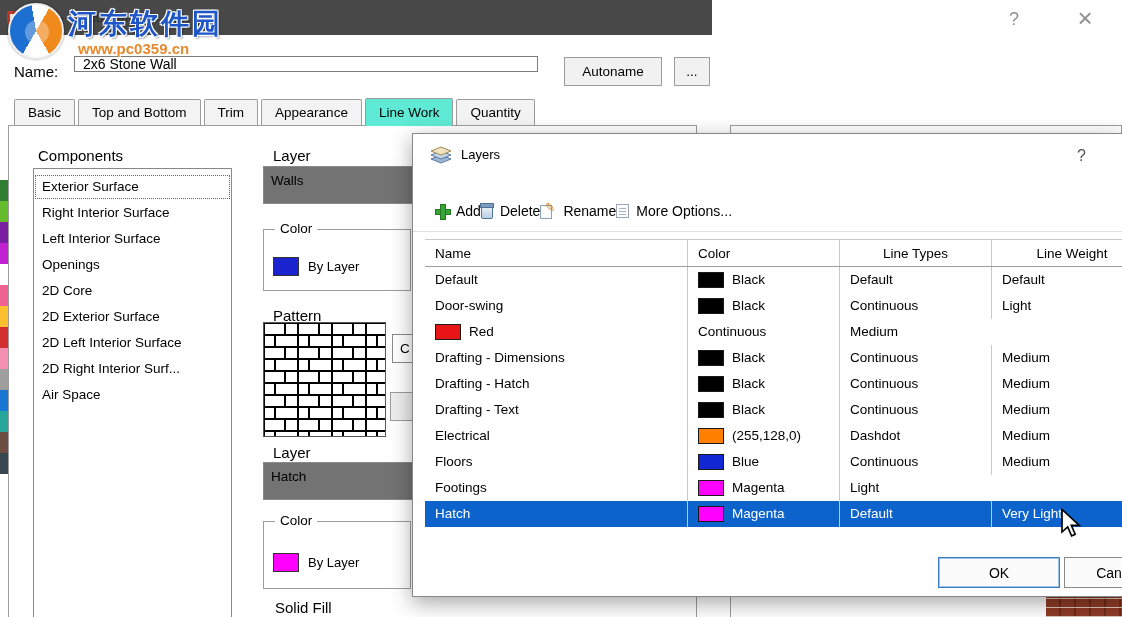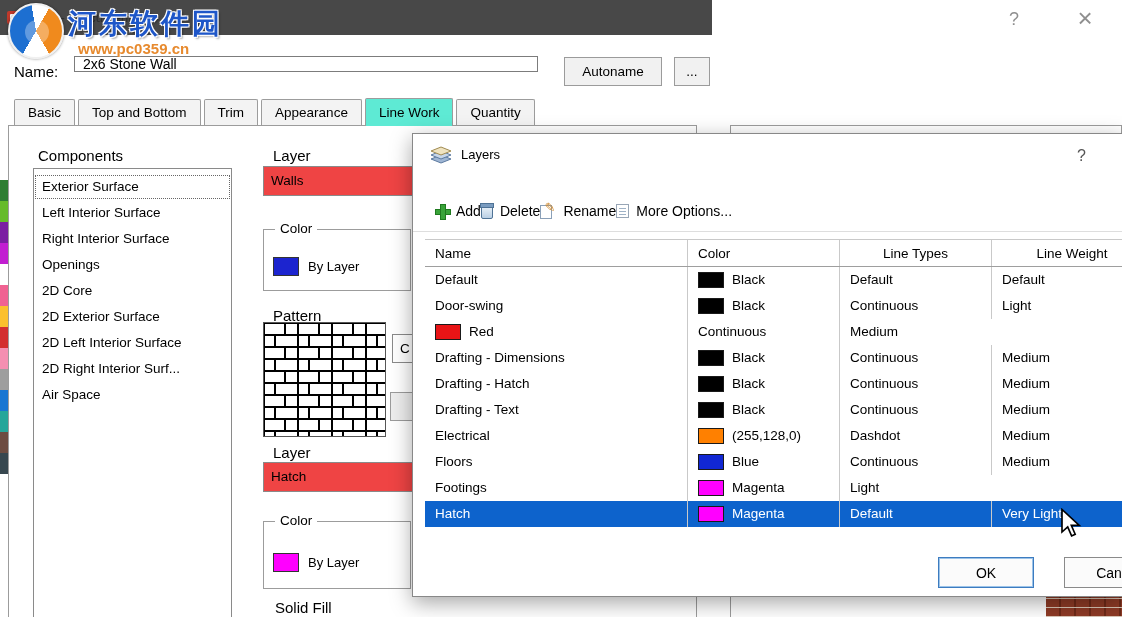--- a/index.html
+++ b/index.html
@@ -33,21 +33,21 @@
   .panel{position:absolute;border:1px solid #9c9c9c;background:#fff;z-index:1}
   .panel-left{left:8px;top:125px;width:689px;height:500px}
   .panel-right{left:730px;top:125px;width:392px;height:500px}
 
   
   .components-list{position:absolute;left:33px;top:168px;width:199px;height:456px;border:1px solid #8a8a8a;background:#fff;padding-top:5px;z-index:2;overflow:hidden}
   .list-item{height:26px;line-height:26px;padding-left:8px;font-size:13.5px;white-space:nowrap}
   .list-item.focused{outline:1px dotted #666;outline-offset:-2px}
 
   
-  .combo{position:absolute;height:30px;width:172px;border:1px solid #8a8a8a;background:#ef4444;line-height:28px;padding-left:7px;font-size:13.5px;z-index:2}
+  .combo{position:absolute;height:38px;width:172px;border:1px solid #8a8a8a;background:#737373;line-height:28px;padding-left:7px;font-size:13.5px;z-index:2}
   .group{position:absolute;border:1px solid #9c9c9c;background:#fff;z-index:2}
   .group-label{position:absolute;left:11px;top:-9px;background:#fff;padding:0 5px;font-size:13.5px}
   .swatch{position:absolute;left:9px;width:26px;height:19px;border:1px solid #333}
   .swatch-text{position:absolute;left:44px;font-size:13px;white-space:nowrap}
   .pattern-box{position:absolute;left:263px;top:322px;width:123px;height:115px;border:1px solid #555;background:#fff;z-index:2}
   .pattern-name-frag{position:absolute;left:392px;top:334px;width:26px;height:29px;border:1px solid #8a8a8a;background:#fff;line-height:27px;padding-left:7px;z-index:2;font-size:13.5px}
   .pattern-btn-frag{position:absolute;left:390px;top:392px;width:26px;height:29px;border:1px solid #9b9b9b;background:#ededed;z-index:2}
 
   
   .layers-dlg{position:absolute;left:412px;top:133px;width:712px;height:464px;background:#fff;border:1px solid #888;box-shadow:0 6px 20px rgba(0,0,0,.35);z-index:10;overflow:hidden}
@@ -72,21 +72,21 @@
   .ltable{position:absolute;left:12px;top:105px;width:700px}
   .trow{display:grid;grid-template-columns:263px 152px 152px 160px;height:26px;line-height:26px;font-size:13.5px}
   .trow.header{height:28px;line-height:28px;border-top:1px solid #c9c9c9;border-bottom:1px solid #9e9e9e}
   .tcell{padding-left:10px;overflow:hidden;white-space:nowrap;border-right:1px solid #c9c9c9}
   .trow .tcell:last-child{border-right:none}
   .tcell.center{text-align:center;padding-left:0}
   .tcell.color-cell{display:flex;align-items:center;gap:8px}
   .row-swatch{width:26px;height:16px;border:1px solid #1a1a1a;flex:0 0 auto}
   .trow.selected{background:#0d63cc;color:#fff}
   .ld-btn{position:absolute;top:423px;height:31px;background:#fbfbfb;border:1px solid #8a8a8a;font:14px "Liberation Sans",sans-serif;text-align:center}
-  .ld-ok{left:525px;width:96px;border:1px solid #3d7cc0;box-shadow:inset 0 0 0 1px #9cc3e8}
+  .ld-ok{left:525px;width:122px;border:1px solid #3d7cc0;box-shadow:inset 0 0 0 1px #9cc3e8}
   .ld-cancel{left:651px;width:108px}
 
   
   .cursor{position:absolute;left:1060px;top:508px;z-index:40}
   .brick{position:absolute;left:1046px;top:589px;width:76px;height:28px;z-index:6;
     background:
       repeating-linear-gradient(to bottom, rgba(222,206,190,.95) 0 1.5px, transparent 1.5px 9px),
       repeating-linear-gradient(to right, #8f3b26 0 13px, #6f2a18 13px 15px),
       #8f3b26}
   .watermark{position:absolute;left:0;top:0;width:240px;height:66px;z-index:60}
@@ -139,22 +139,22 @@
       <div class="tab">Top and Bottom</div>
       <div class="tab">Trim</div>
       <div class="tab">Appearance</div>
       <div class="tab active">Line Work</div>
       <div class="tab">Quantity</div>
     </div>
 
   <span class="lbl" style="left:38px;top:147px">Components</span>
   <div class="components-list">
       <div class="list-item focused">Exterior Surface</div>
+      <div class="list-item">Right Interior Surface</div>
       <div class="list-item">Left Interior Surface</div>
-      <div class="list-item">Right Interior Surface</div>
       <div class="list-item">Openings</div>
       <div class="list-item">2D Core</div>
       <div class="list-item">2D Exterior Surface</div>
       <div class="list-item">2D Left Interior Surface</div>
       <div class="list-item">2D Right Interior Surf...</div>
       <div class="list-item">Air Space</div>
     </div>
 
   <span class="lbl" style="left:273px;top:147px">Layer</span>
   <div class="combo" style="left:263px;top:166px">

